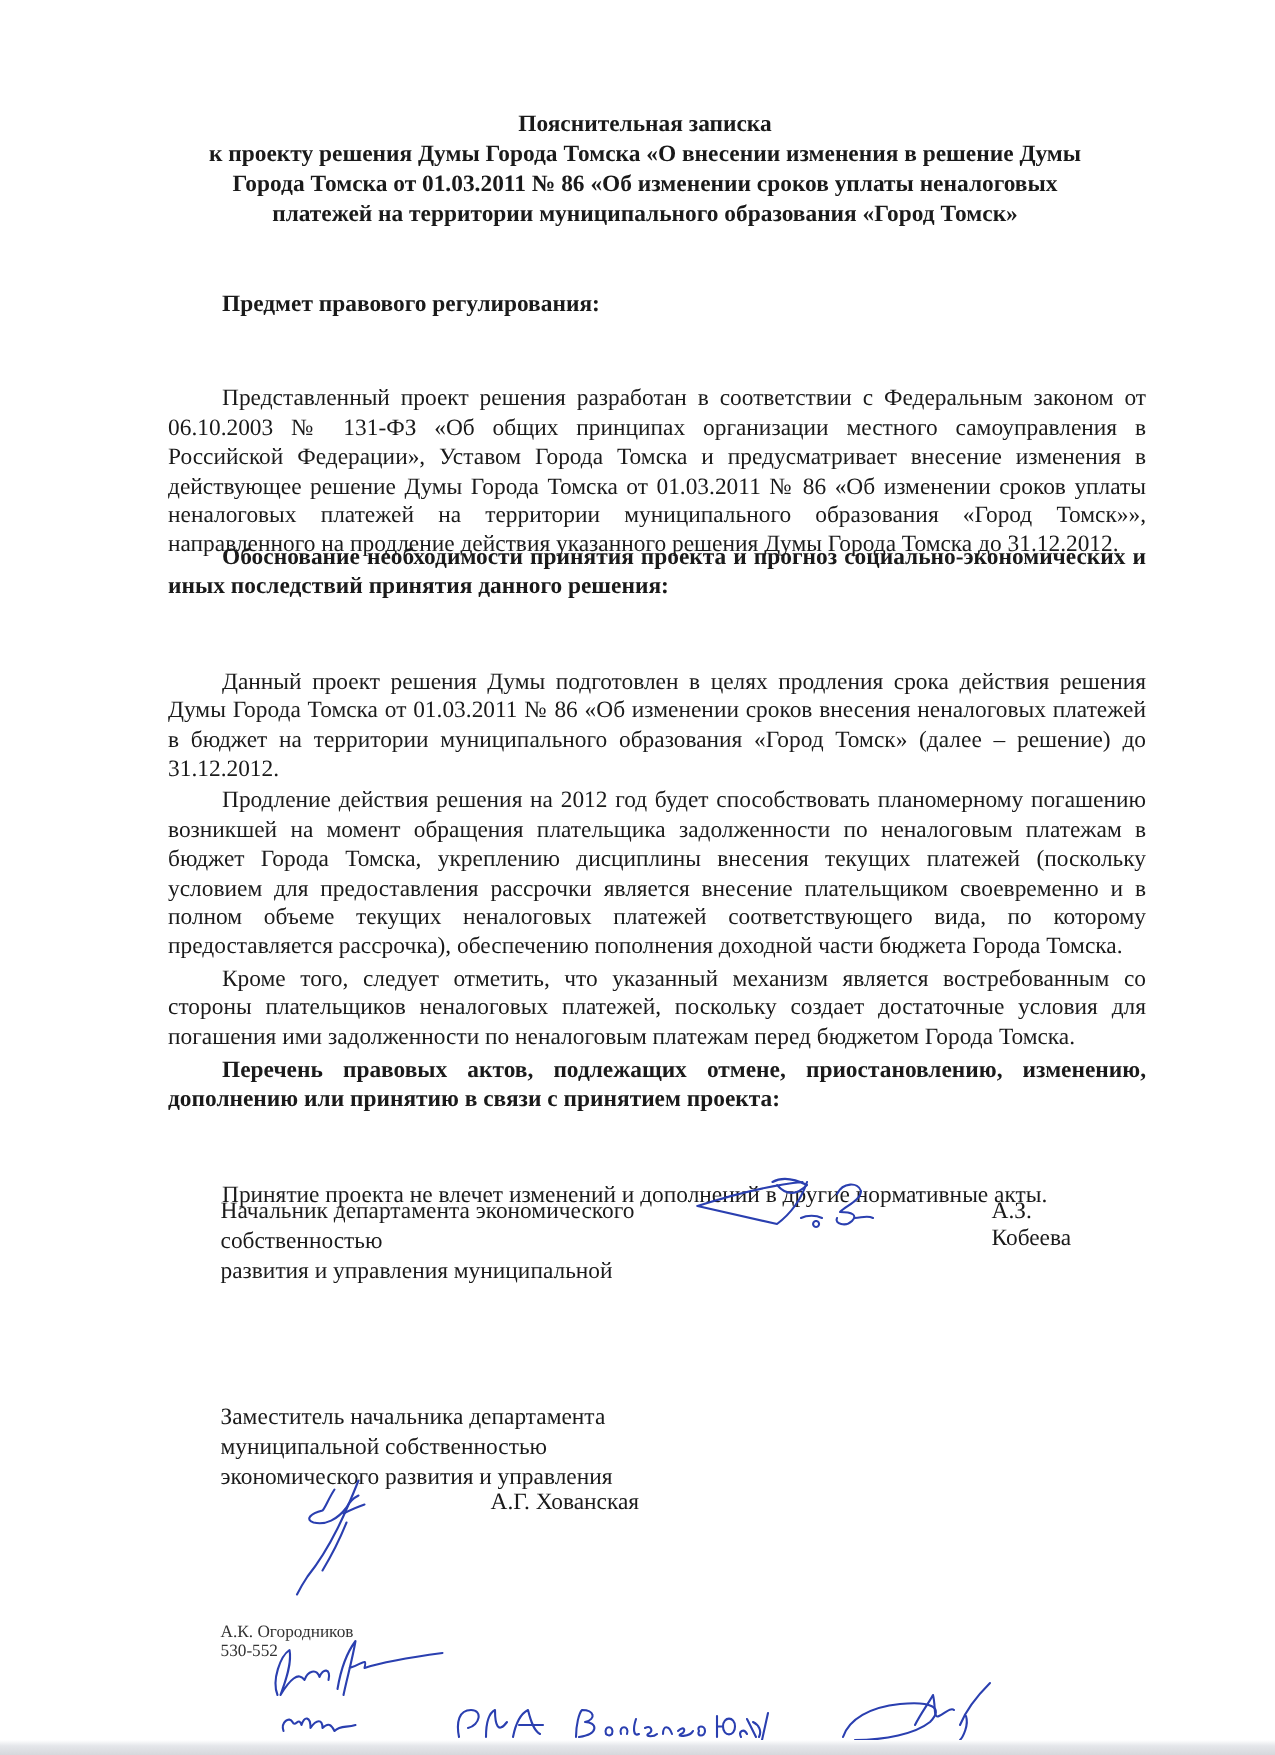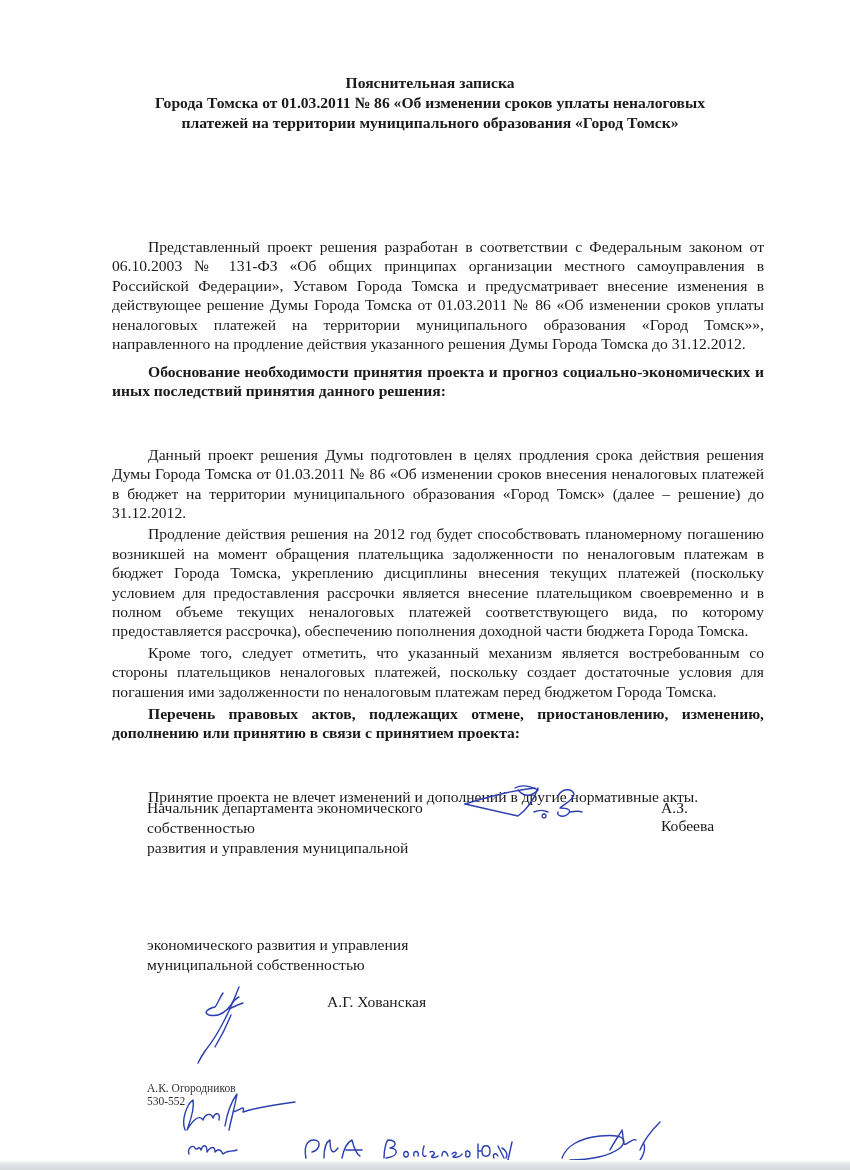--- a/index.html
+++ b/index.html
@@ -26,25 +26,27 @@
   .bottom-edge { position: absolute; left: 0; top: 1160px; width: 850px; height: 10px;
     background: linear-gradient(#ffffff, #e4e6ea 40%, #d6d8dc); }
 </style>
 </head>
 <body>
 
 <div class="page">
 
   <div class="title">
     <div>Пояснительная записка</div>
+    <div>к проекту решения Думы Города Томска «О внесении изменения в решение Думы</div>
     <div>Города Томска от 01.03.2011 № 86 «Об изменении сроков уплаты неналоговых</div>
     <div>платежей на территории муниципального образования «Город Томск»</div>
   </div>
 
   <div class="section" style="top:193px;">
+    <div class="heading"><span class="ind">Предмет правового регулирования:</span></div>
     <div class="para last-left">Представленный проект решения разработан в соответствии с Федеральным законом от 06.10.2003 № 131-ФЗ «Об общих принципах организации местного самоуправления в Российской Федерации», Уставом Города Томска и предусматривает внесение изменения в действующее решение Думы Города Томска от 01.03.2011 № 86 «Об изменении сроков уплаты неналоговых платежей на территории муниципального образования «Город Томск»», направленного на продление действия указанного решения Думы Города Томска до 31.12.2012.</div>
   </div>
 
   <div class="section" style="top:362px;">
     <div class="heading" style="text-indent:36px;">Обоснование необходимости принятия проекта и прогноз социально-экономических и иных последствий принятия данного решения:</div>
     <div class="para last-left">Данный проект решения Думы подготовлен в целях продления срока действия решения Думы Города Томска от 01.03.2011 № 86 «Об изменении сроков внесения неналоговых платежей в бюджет на территории муниципального образования «Город Томск» (далее – решение) до 31.12.2012.</div>
     <div class="para last-left" style="margin-top:2px;">Продление действия решения на 2012 год будет способствовать планомерному погашению возникшей на момент обращения плательщика задолженности по неналоговым платежам в бюджет Города Томска, укреплению дисциплины внесения текущих платежей (поскольку условием для предоставления рассрочки является внесение плательщиком своевременно и в полном объеме текущих  неналоговых платежей соответствующего вида, по которому предоставляется рассрочка), обеспечению пополнения доходной части бюджета Города Томска.</div>
     <div class="para last-left" style="margin-top:2px;">Кроме того, следует отметить, что указанный механизм  является востребованным со стороны плательщиков неналоговых платежей, поскольку создает достаточные условия для погашения ими задолженности  по неналоговым платежам перед бюджетом Города Томска.</div>
   </div>
 
@@ -60,22 +62,23 @@
   </div>
   <svg class="sign" style="left:460px; top:782px;" width="130" height="40">
     <path d="M5 22 C30 14, 55 8, 75 6 M55 6 C62 2, 70 4, 78 8 C72 14, 65 16, 58 8"></path>
     <path d="M78 6 C74 18, 66 28, 58 34 C40 30, 22 26, 5 22"></path>
     <path d="M74 30 C78 28, 84 28, 88 30 M84 32 a2 2 0 1 0 0.1 0"></path>
     <path d="M98 14 C102 6, 112 6, 114 12 C114 18, 104 22, 100 26 C108 26, 112 28, 108 32 C104 36, 96 34, 98 30 M110 30 C114 30, 118 28, 122 30"></path>
   </svg>
   <div class="sig-name" style="left:637px; top:799px;margin-left:24px;">А.З. Кобеева</div>
 
   <div class="sig-block" style="left:147px; top:935px;">
+    <div>Заместитель начальника департамента</div>
+    <div>муниципальной собственностью</div>
     <div>экономического развития и управления</div>
-    <div>муниципальной собственностью</div>
   </div>
   <div class="sig-name" style="left:327px; top:993px;">А.Г. Хованская</div>
   <svg class="sign" style="left:195px; top:985px;" width="80" height="80">
     <path d="M28 8 C24 14, 22 20, 20 22 C12 24, 8 28, 14 30 C22 32, 30 28, 36 20 C38 16, 40 14, 44 12"></path>
     <path d="M44 2 C40 12, 36 22, 30 34 C24 46, 18 56, 10 66 C6 72, 4 76, 3 78"></path>
     <path d="M34 24 C38 22, 42 20, 48 18 M36 30 C32 40, 26 52, 20 62"></path>
   </svg>
 
   <div class="small" style="left:147px; top:1082px;">
     <div>А.К. Огородников</div>

